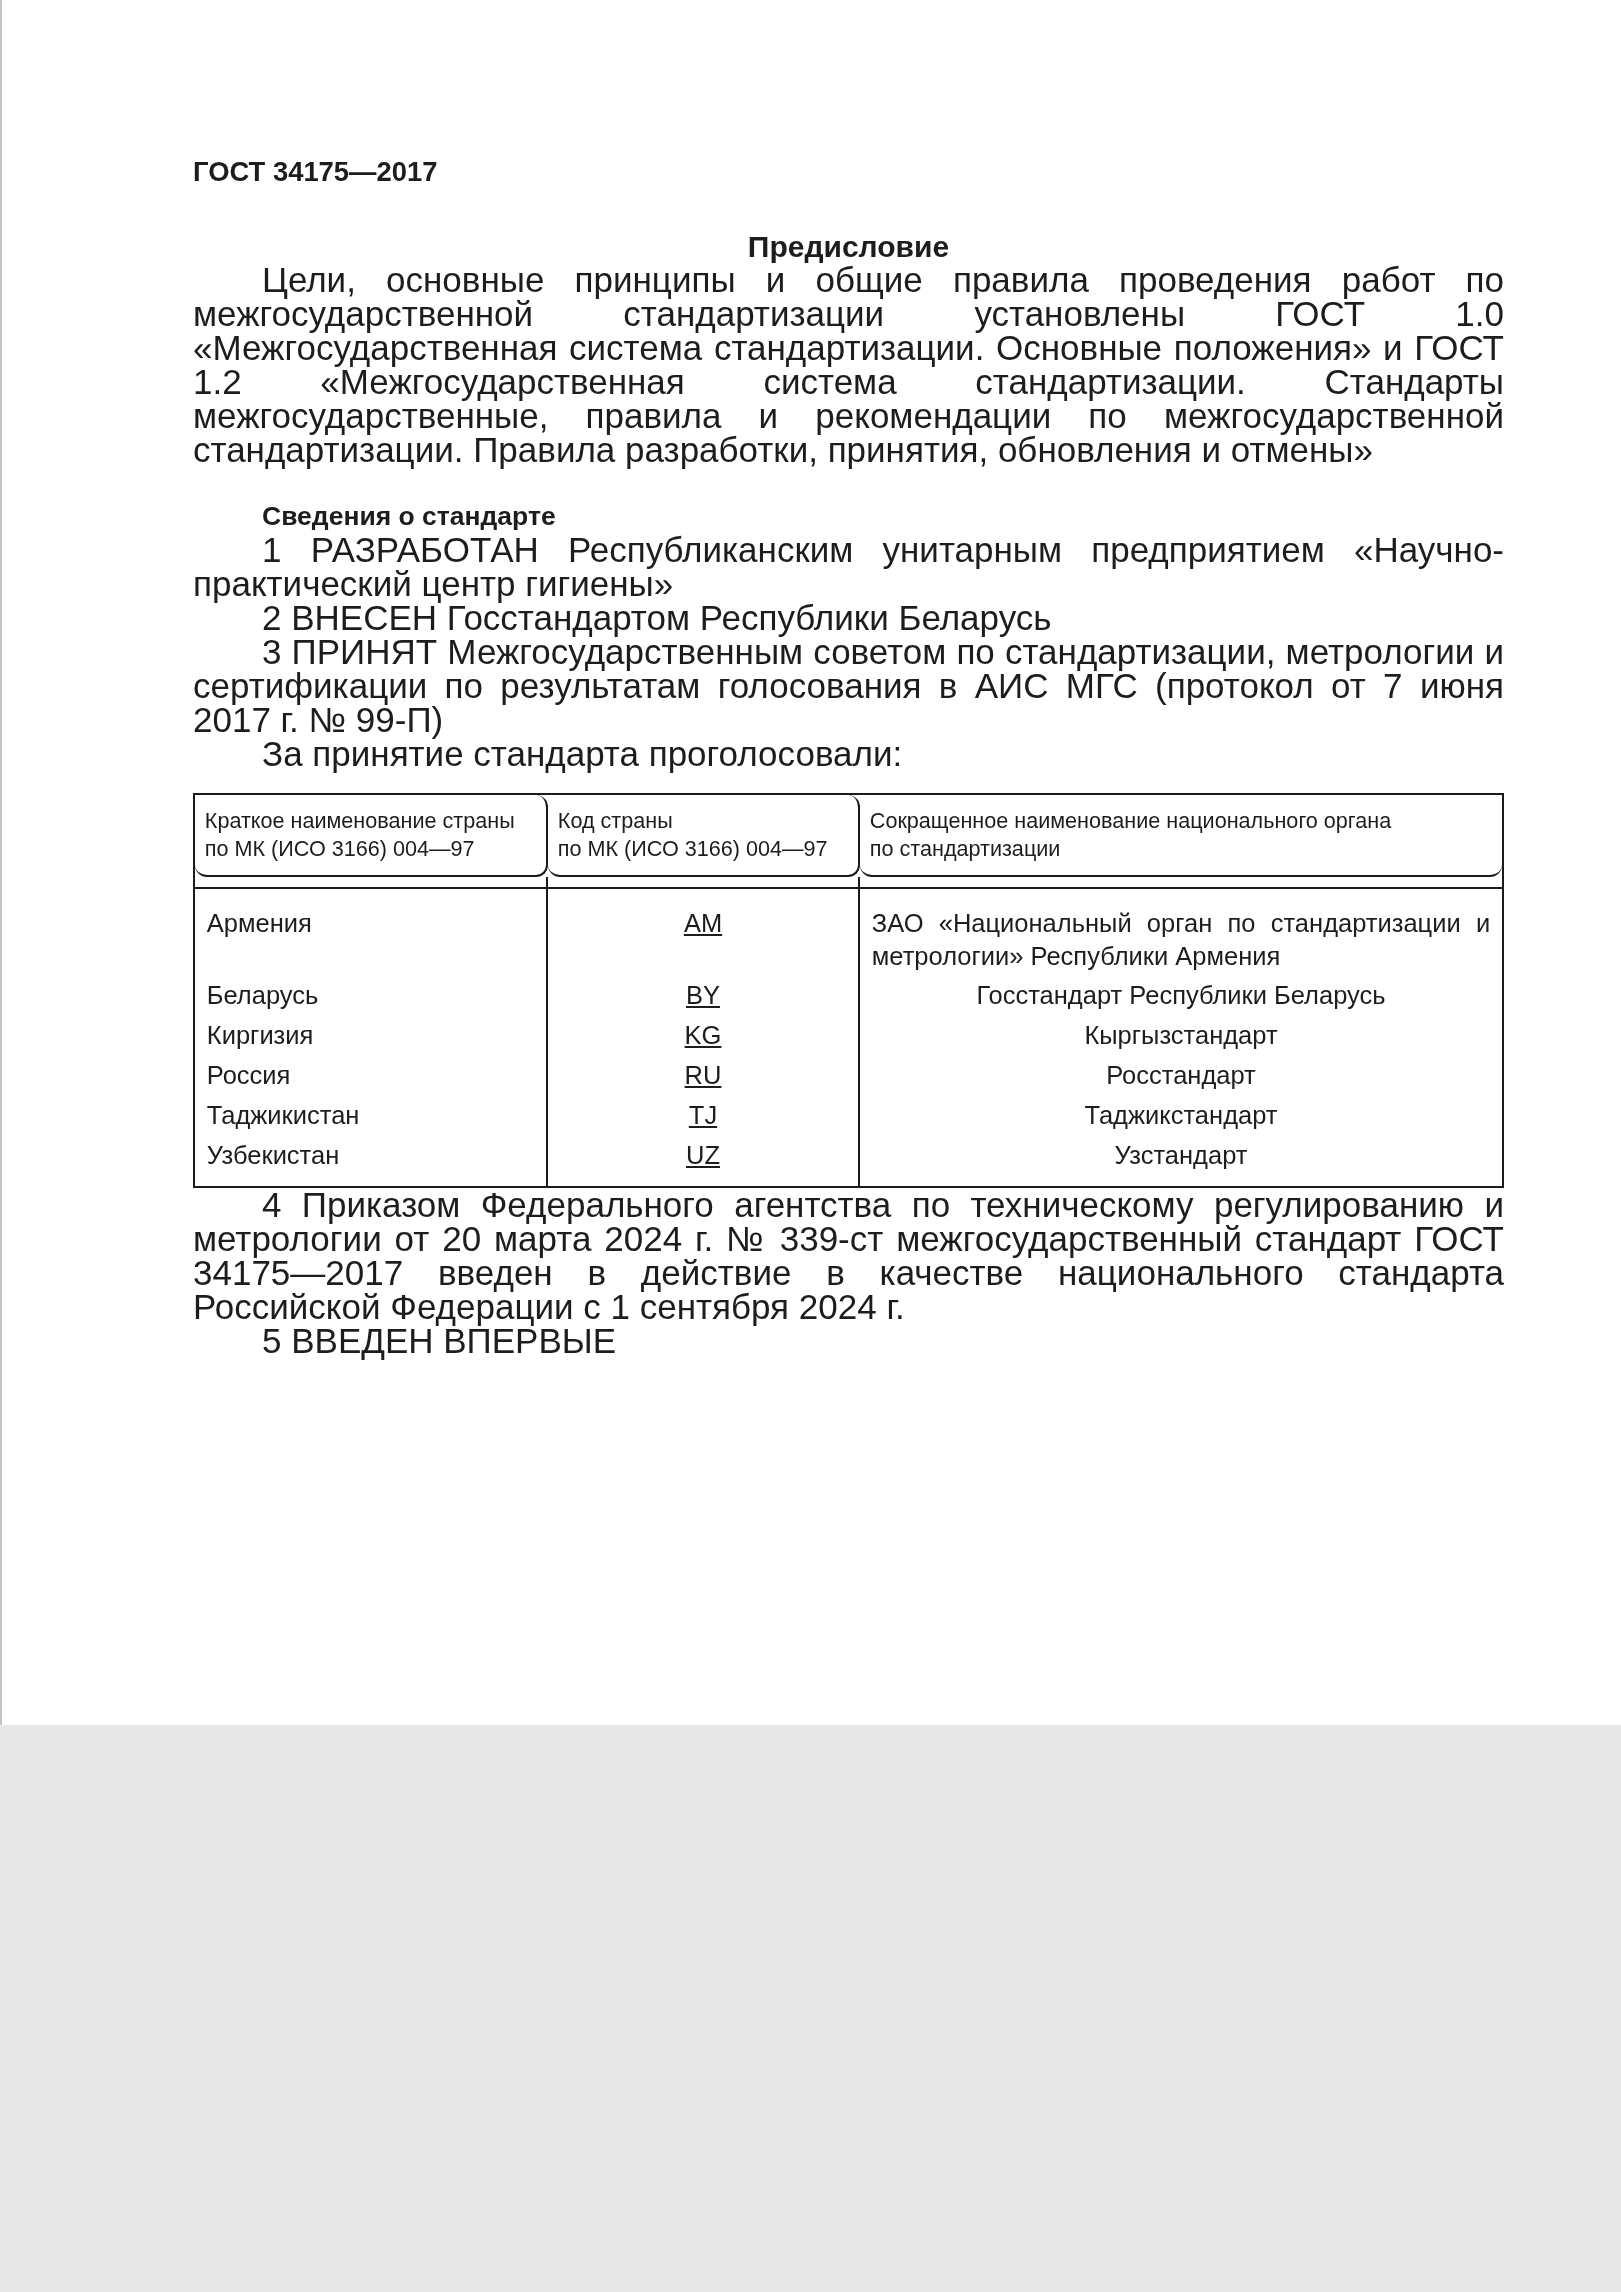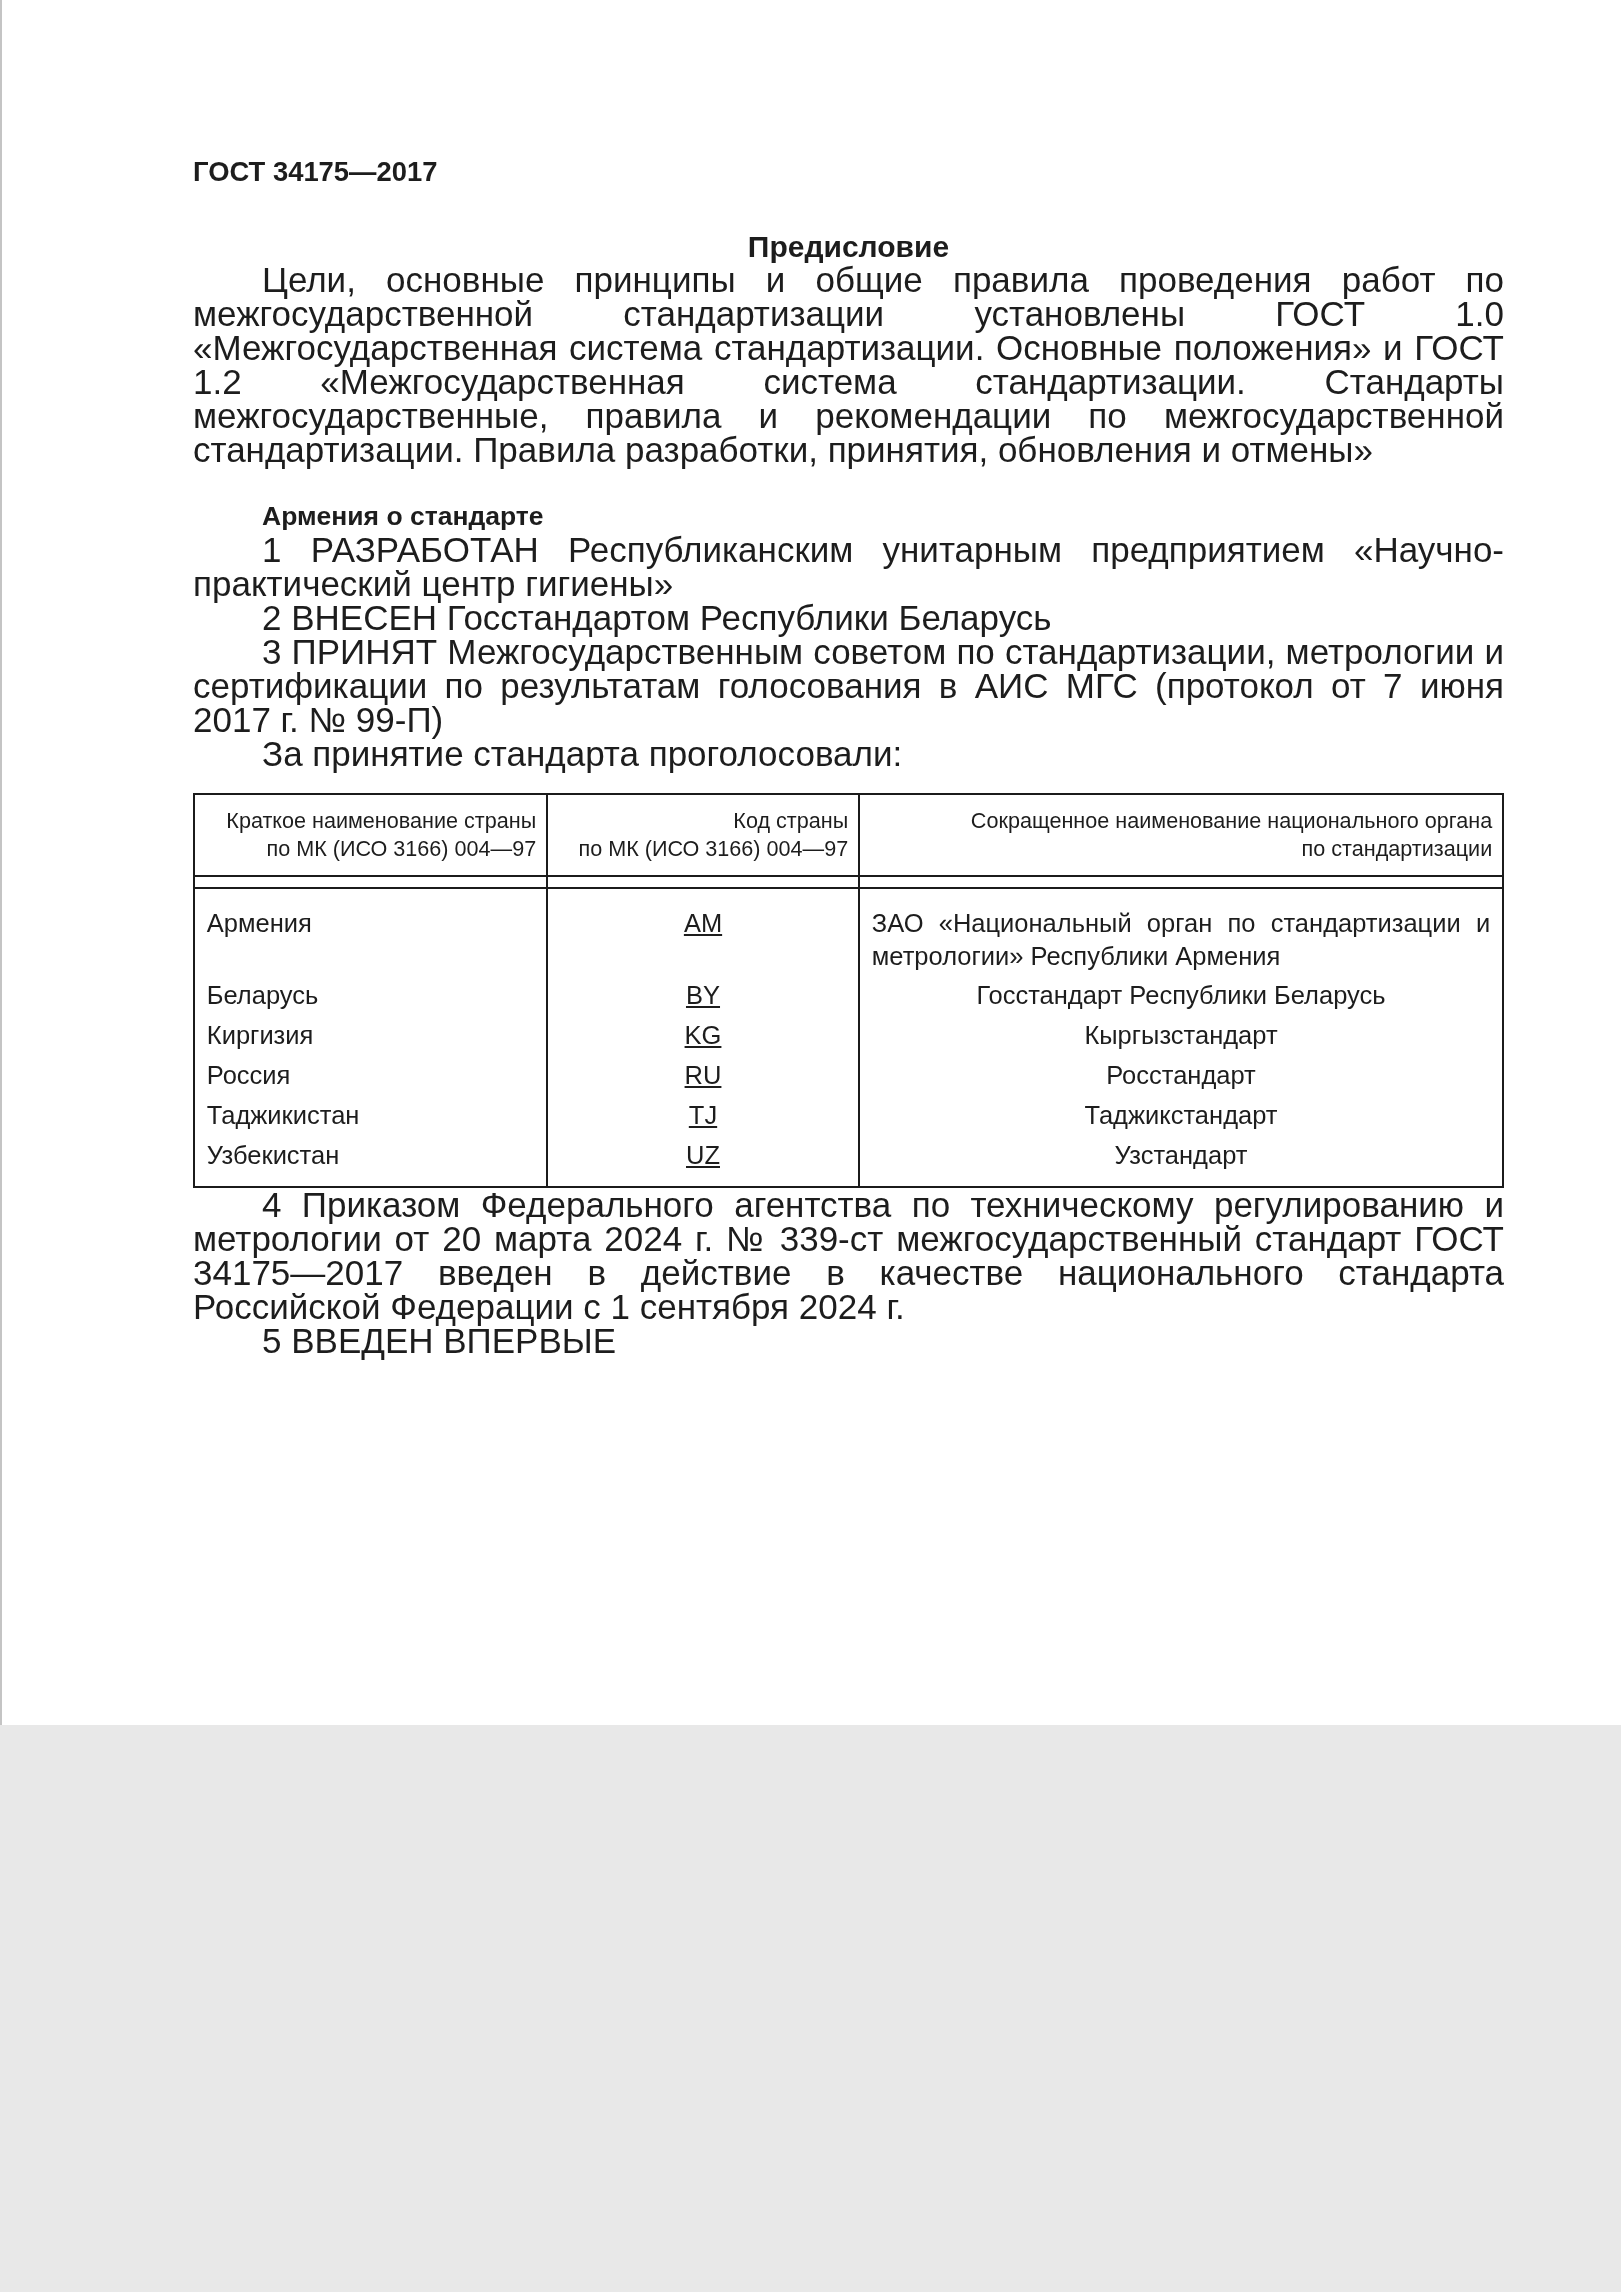--- a/index.html
+++ b/index.html
@@ -53,23 +53,24 @@
     width:100%;
     border-collapse:separate;border-spacing:0;
     border:2.9px solid #1b1b1b;
     table-layout:fixed;
   }
   table.vote col.c1{width:353px;}
   table.vote col.c2{width:312px;}
   table.vote th{
     font-weight:normal;
     font-size:21.6px;line-height:27.4px;
-    text-align:right;vertical-align:middle;
+    text-align:left;vertical-align:middle;
     padding:12.7px 9.8px;
     border-bottom:2px solid #1b1b1b;
+    border-radius:12px;
   }
   table.vote th .hline{display:block;}
   table.vote tr.rule-row td{
     height:9.8px;padding:0;
     border-bottom:2.9px solid #1b1b1b;
   }
   table.vote th:nth-child(1),table.vote td:nth-child(1),
   table.vote th:nth-child(2),table.vote td:nth-child(2){
     border-right:2px solid #1b1b1b;
   }
@@ -94,21 +95,21 @@
 
 <div class="page">
   <div class="content">
 
     <div class="docnum">ГОСТ 34175—2017</div>
 
     <div class="title">Предисловие</div>
 
     <p class="body intro">Цели, основные принципы и общие правила проведения работ по межгосударственной стандартизации установлены ГОСТ 1.0 «Межгосударственная система стандартизации. Основные положения» и ГОСТ 1.2 «Межгосударственная система стандартизации. Стандарты межгосударственные, правила и рекомендации по межгосударственной стандартизации. Правила разработки, принятия, обновления и отмены»</p>
 
-    <div class="sect-heading">Армения о стандарте</div>
+    <div class="sect-heading">Сведения о стандарте</div>
 
     <p class="body item1">1 РАЗРАБОТАН Республиканским унитарным предприятием «Научно-практический центр гигиены»</p>
     <p class="body item2">2 ВНЕСЕН Госстандартом Республики Беларусь</p>
     <p class="body item3">3 ПРИНЯТ Межгосударственным советом по стандартизации, метрологии и сертификации по результатам голосования в АИС МГС (протокол от 7 июня 2017 г. № 99-П)</p>
 
     <p class="body vote-line">За принятие стандарта проголосовали:</p>
 
     <table class="vote">
       <colgroup>
           <col class="c1">

